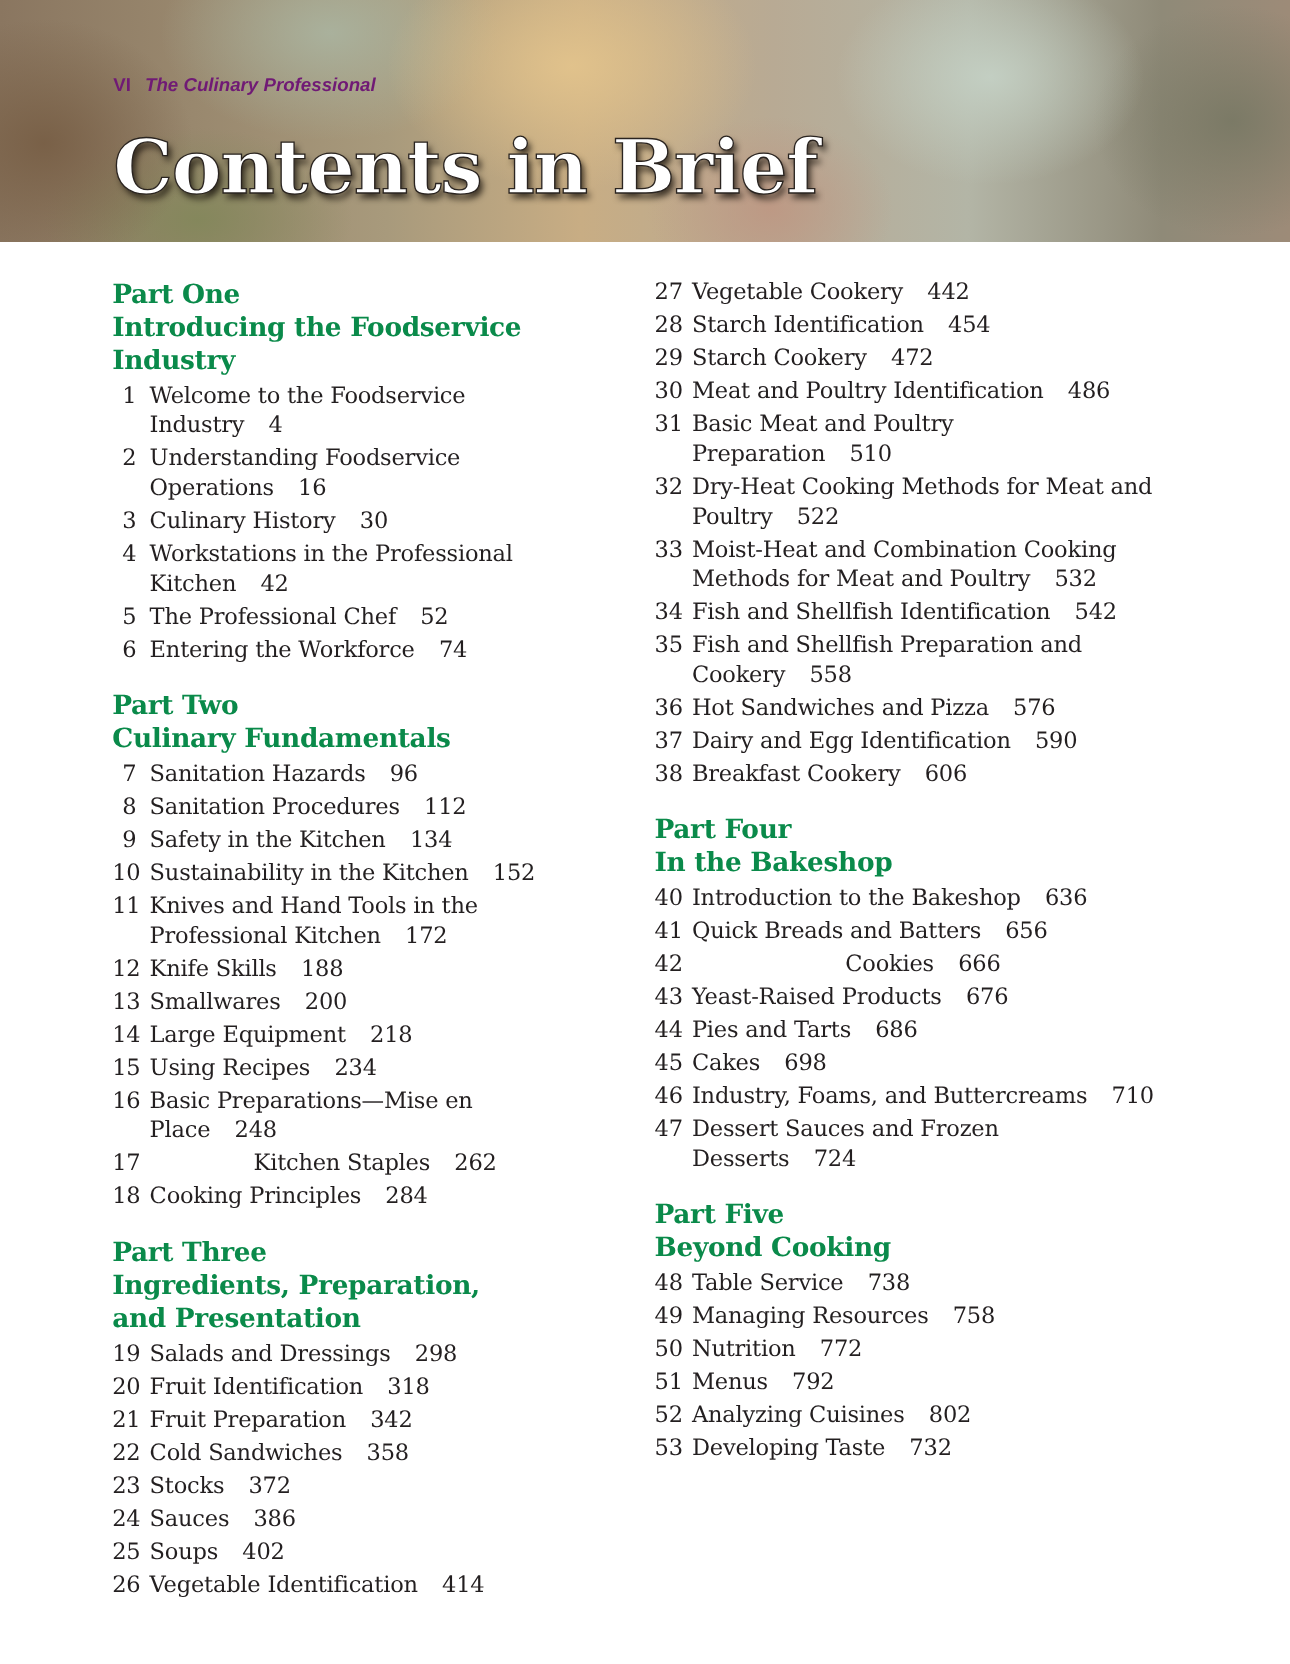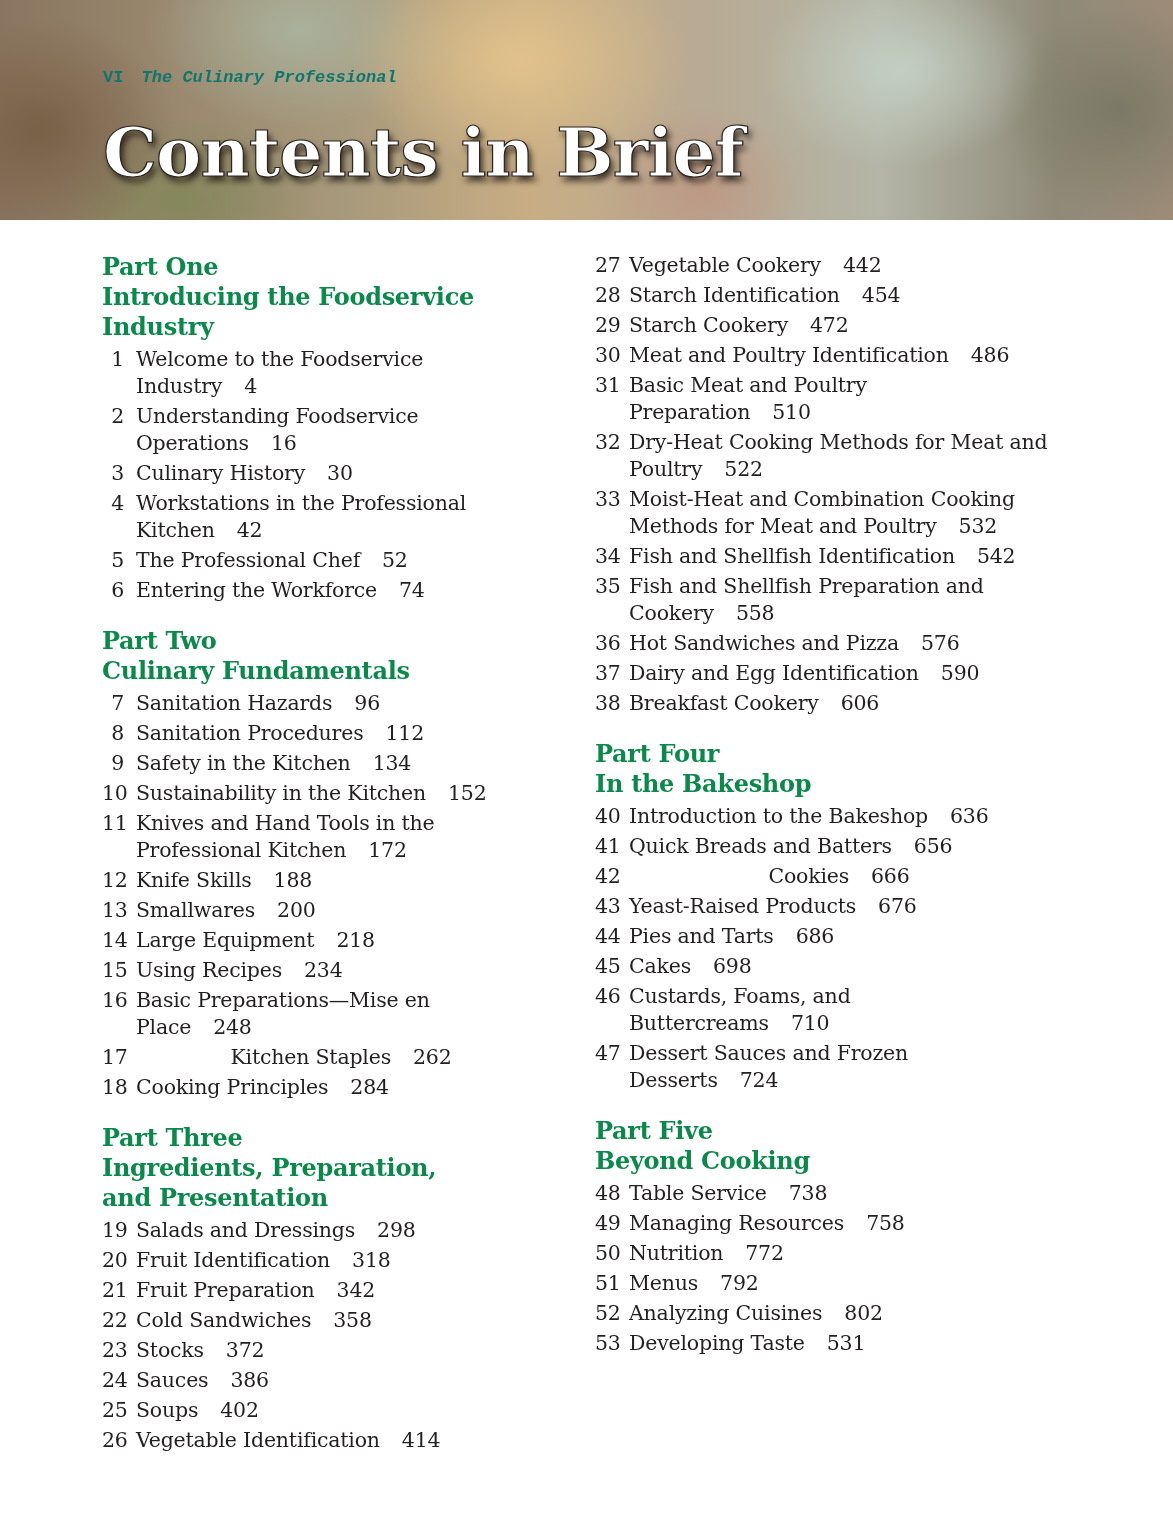--- a/index.html
+++ b/index.html
@@ -13,22 +13,22 @@
       radial-gradient(ellipse 240px 160px at 520px 60px, rgba(226,195,140,0.95), rgba(226,195,140,0) 70%),
       radial-gradient(ellipse 200px 140px at 900px 70px, rgba(196,208,196,0.95), rgba(196,208,196,0) 70%),
       radial-gradient(ellipse 180px 150px at 1120px 110px, rgba(120,120,100,0.9), rgba(120,120,100,0) 70%),
       radial-gradient(ellipse 220px 140px at 300px 30px, rgba(170,180,160,0.9), rgba(170,180,160,0) 70%),
       radial-gradient(ellipse 180px 150px at 40px 130px, rgba(120,95,70,0.95), rgba(120,95,70,0) 75%),
       radial-gradient(ellipse 200px 120px at 180px 200px, rgba(130,135,90,0.9), rgba(130,135,90,0) 70%),
       radial-gradient(ellipse 160px 120px at 700px 190px, rgba(190,150,130,0.85), rgba(190,150,130,0) 70%),
       linear-gradient(90deg, #8a7660 0%, #a89a7c 30%, #c8ad84 45%, #b8aa94 60%, #b3b5a6 75%, #8f8a78 90%, #9d8b78 100%);
   }
   .running-head {
-    position: absolute; left: 103px; top: 68px; font-family: Liberation Mono, monospace;
-    font-size: 17px; color: #0f766e;
+    position: absolute; left: 103px; top: 68px; font-family: Liberation Sans, sans-serif;
+    font-size: 17px; color: #701a75;
   }
   .running-head .folio { font-weight: bold; margin-right: 8px; }
   .running-head .book { font-style: italic; font-weight: bold; }
   .page-title {
     position: absolute; left: 103px; top: 118px; margin: 0;
     font-family: "DejaVu Serif", serif; font-weight: bold; font-size: 68px; letter-spacing: -1px;
     color: #ffffff; line-height: 1;
     -webkit-text-stroke: 1.2px #2a2420;
     text-shadow: 3px 5px 6px rgba(20,15,10,0.75);
   }
@@ -260,21 +260,21 @@
       <div class="entry">
         <span class="num">44</span>
         <span class="body" style="max-width: 420px;"><span class="title">Pies and Tarts</span><span class="page">686</span></span>
       </div>
       <div class="entry">
         <span class="num">45</span>
         <span class="body" style="max-width: 420px;"><span class="title">Cakes</span><span class="page">698</span></span>
       </div>
       <div class="entry">
         <span class="num">46</span>
-        <span class="body" style="max-width: 420px;"><span class="title">Custards, Foams, and Buttercreams</span><span class="page">710</span></span>
+        <span class="body" style="max-width: 420px;"><span class="title">Industry, Foams, and Buttercreams</span><span class="page">710</span></span>
       </div>
       <div class="entry">
         <span class="num">47</span>
         <span class="body" style="max-width: 420px;"><span class="title">Dessert Sauces and Frozen Desserts</span><span class="page">724</span></span>
       </div>
     </div>
     <div class="part">
       <h2 class="part-heading">
         <span>Part Five</span>
         <span>Beyond Cooking</span>
@@ -294,16 +294,16 @@
       <div class="entry">
         <span class="num">51</span>
         <span class="body" style="max-width: 420px;"><span class="title">Menus</span><span class="page">792</span></span>
       </div>
       <div class="entry">
         <span class="num">52</span>
         <span class="body" style="max-width: 420px;"><span class="title">Analyzing Cuisines</span><span class="page">802</span></span>
       </div>
       <div class="entry">
         <span class="num">53</span>
-        <span class="body" style="max-width: 420px;"><span class="title">Developing Taste</span><span class="page">531</span></span>
+        <span class="body" style="max-width: 420px;"><span class="title">Developing Taste</span><span class="page">732</span></span>
       </div>
     </div>
   </div>
 
 </body></html>

